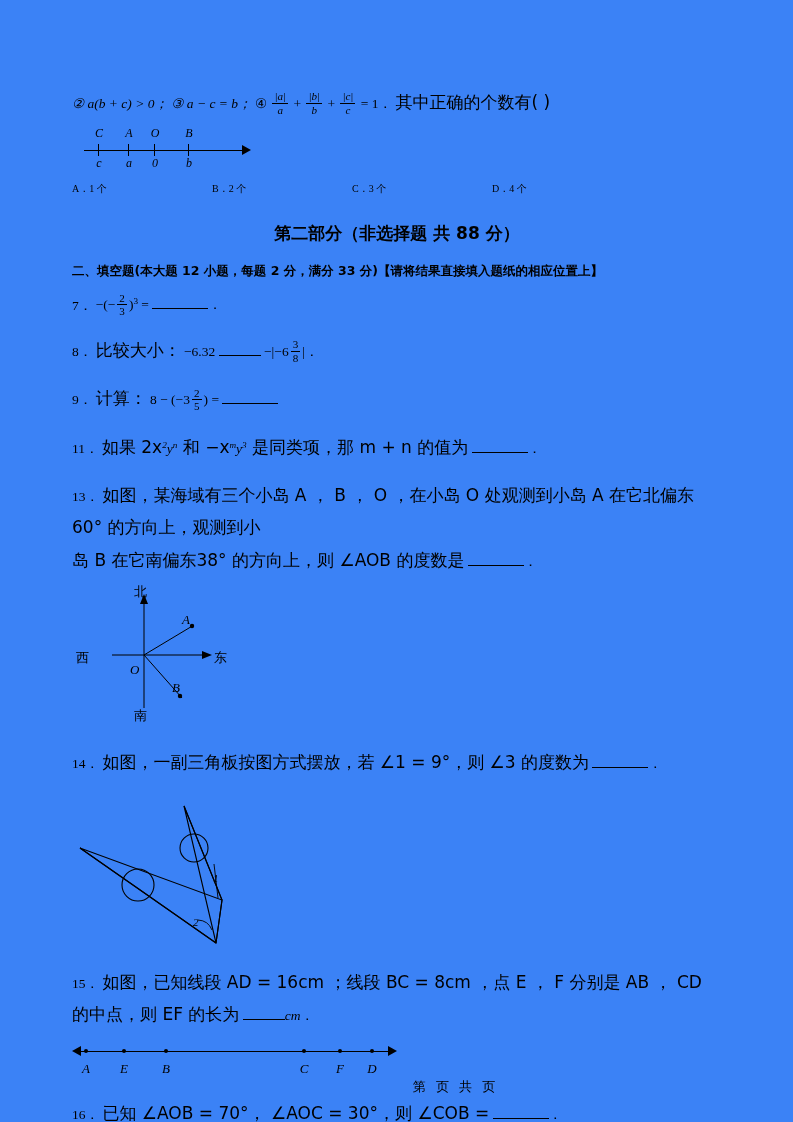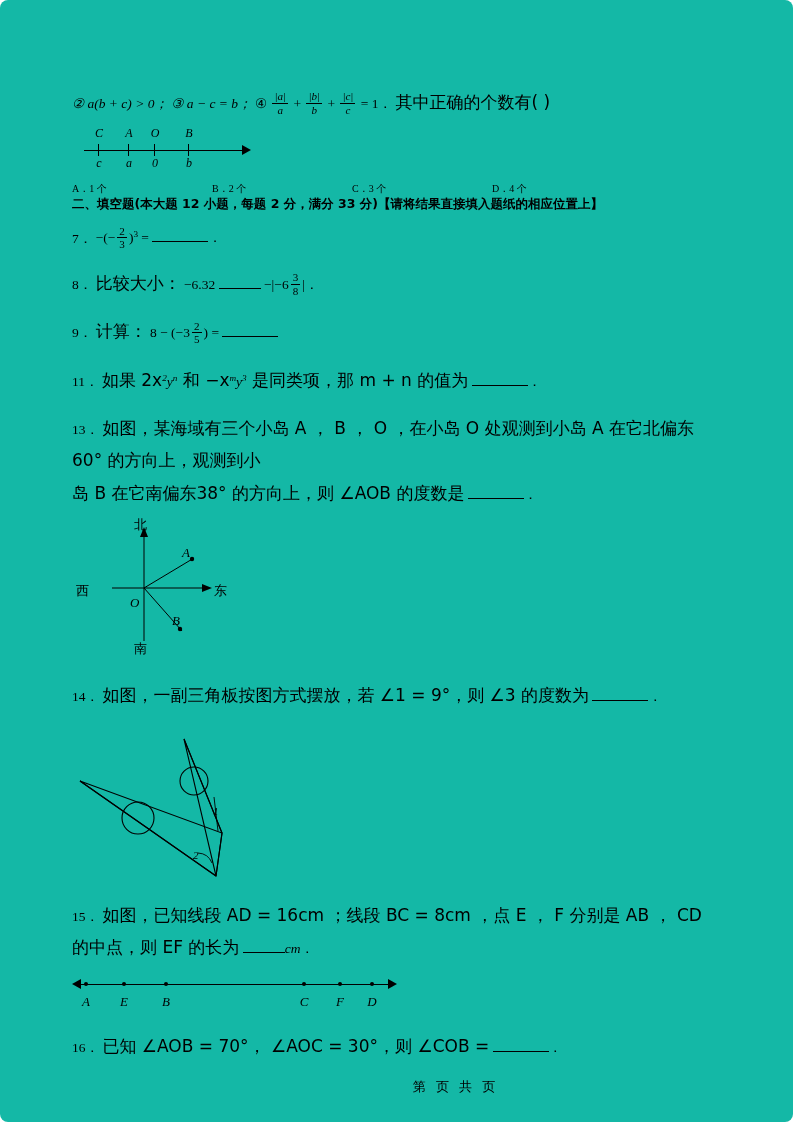--- a/index.html
+++ b/index.html
@@ -4,25 +4,24 @@
 <style>
   html, body {
     margin: 0;
     padding: 0;
     background: #ffffff;
   }
   .page {
     position: relative;
     width: 793px;
     height: 1122px;
-    background: #14b8a6;
+    background: #3b82f6;
     font-family: "Liberation Serif", "DejaVu Serif", serif;
     color: #000000;
     overflow: hidden;
-    border-radius: 8px;
   }
   .content {
     position: absolute;
     left: 72px;
     top: 88px;
     width: 650px;
   }
   .line {
     font-size: 13.5px;
     line-height: 1.75;
@@ -251,20 +250,21 @@
       <div class="tick-label-bot" style="left:117px;">b</div>
     </div>
 
     <div class="choices">
       <div>A．1 个</div>
       <div>B．2 个</div>
       <div>C．3 个</div>
       <div>D．4 个</div>
     </div>
 
+    <div class="sec-title">第二部分（非选择题 共 88 分）</div>
     <div class="sec-sub">二、填空题(本大题 12 小题，每题 2 分，满分 33 分)【请将结果直接填入题纸的相应位置上】</div>
 
     <div class="q">
       <span>7．</span>
       <span class="body">
         <span>−(−</span><span class="frac"><span class="num">2</span><span class="den">3</span></span><span>)</span><sup class="sp">3</sup>
         <span>= </span><span class="ul"></span><span>．</span>
       </span>
     </div>
 

